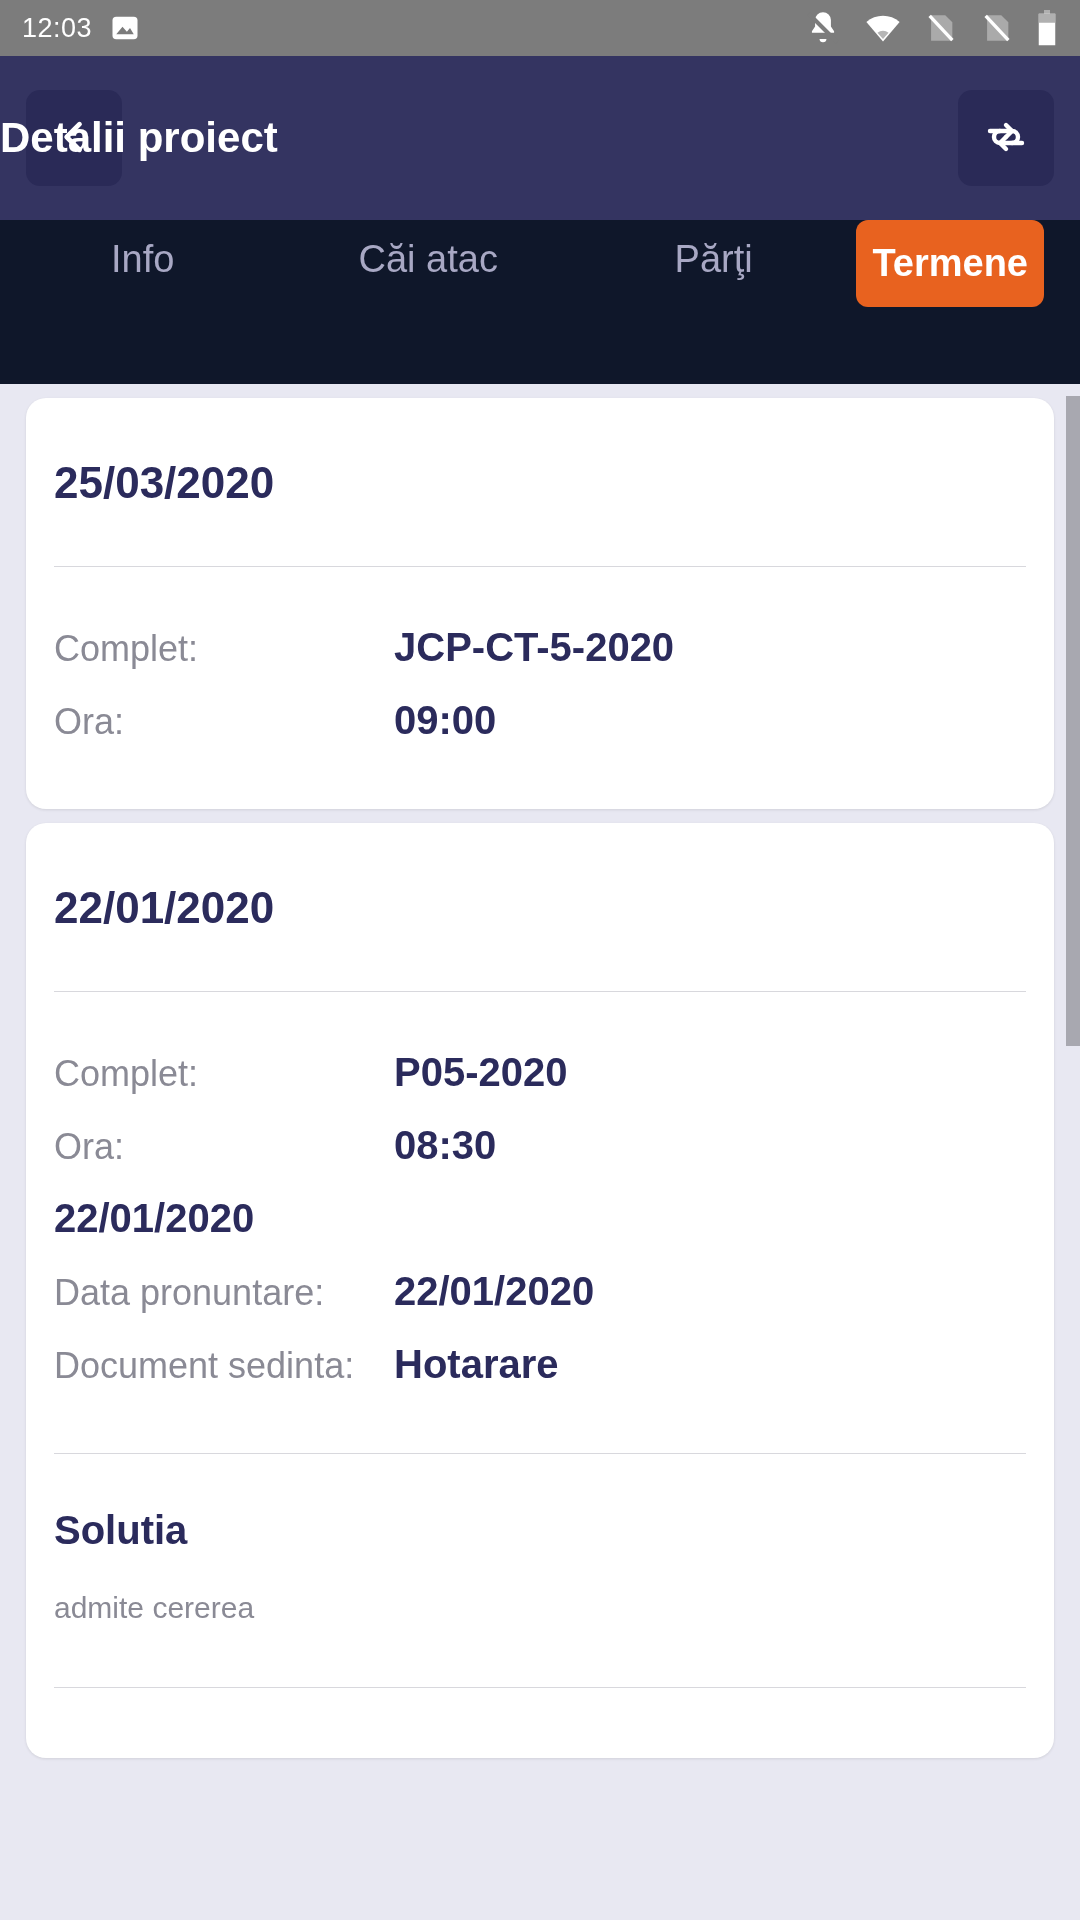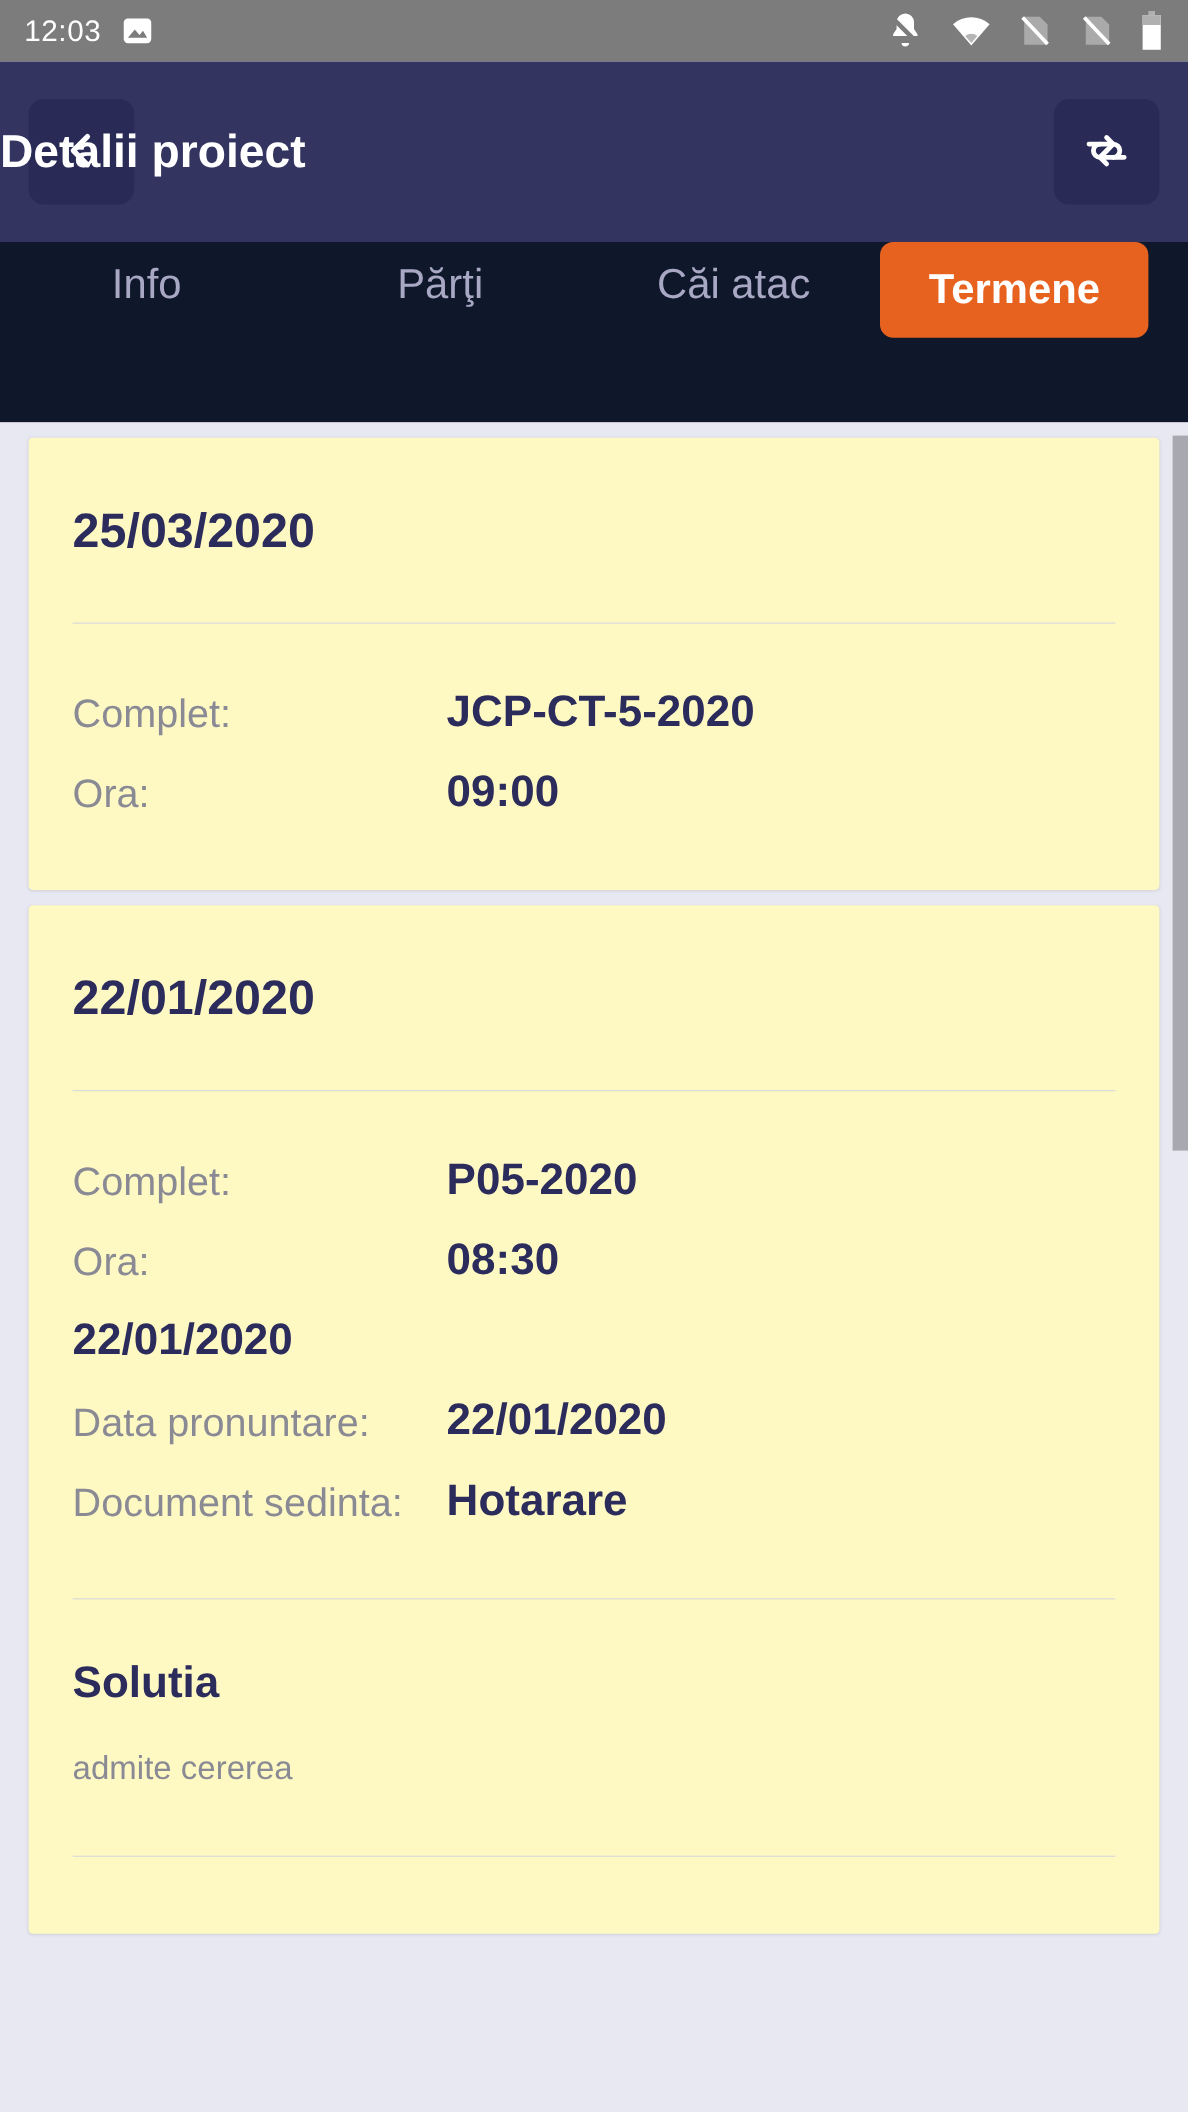--- a/index.html
+++ b/index.html
@@ -64,21 +64,21 @@
     cursor:pointer;
     font-family:"Liberation Sans", sans-serif;
     padding:18px 0;
   }
   .tab.active{
     flex:0 0 auto;
     background:#e8621f;
     color:#ffffff;
     font-weight:bold;
     border-radius:12px;
-    padding:22px 44px;
+    padding:22px 16px;
     margin-right:18px;
   }
 
   
   .scroll-area{
     position:relative;
     width:100%;
     height:calc(1920px - 56px - 164px - 146px);
     background:#e8e8f2;
     overflow:hidden;
@@ -89,24 +89,24 @@
     width:14px; height:100%;
   }
   .scrollbar-thumb{
     position:absolute; top:12px; right:0;
     width:14px; height:650px;
     background:#a8a8b0;
   }
 
   
   .card{
-    background:#fef9c3;
-    border-radius:4px;
+    background:#ffffff;
+    border-radius:20px;
     margin-top:14px;
-    padding:0 40px;
+    padding:0 28px;
     box-shadow:0 1px 3px rgba(0,0,0,.10);
   }
   .card-date{
     color:#2b2b5c;
     font-size:44px;
     font-weight:bold;
     padding:60px 0 58px 0;
   }
   .card-divider{
     height:1px;
@@ -210,22 +210,22 @@
         <path d="M12 6l3 3-3 3" stroke="#ffffff" stroke-width="2.2" stroke-linecap="round" stroke-linejoin="round"></path>
         <path d="M20 15H9a3 3 0 0 1 0-6" stroke="#ffffff" stroke-width="2.2" stroke-linecap="round" stroke-linejoin="round"></path>
         <path d="M12 18l-3-3 3-3" stroke="#ffffff" stroke-width="2.2" stroke-linecap="round" stroke-linejoin="round"></path>
       </svg>
     </span>
   </button>
 </div>
 
 <div class="tab-bar">
   <button class="tab">Info</button>
+  <button class="tab">Căi atac</button>
   <button class="tab">Părţi</button>
-  <button class="tab">Căi atac</button>
   <button class="tab active">Termene</button>
 </div>
 
 <div class="scroll-area">
 
   <div class="card">
     <div class="card-date">25/03/2020</div>
     <div class="card-divider"></div>
     <div class="rows">
       <div class="row">

